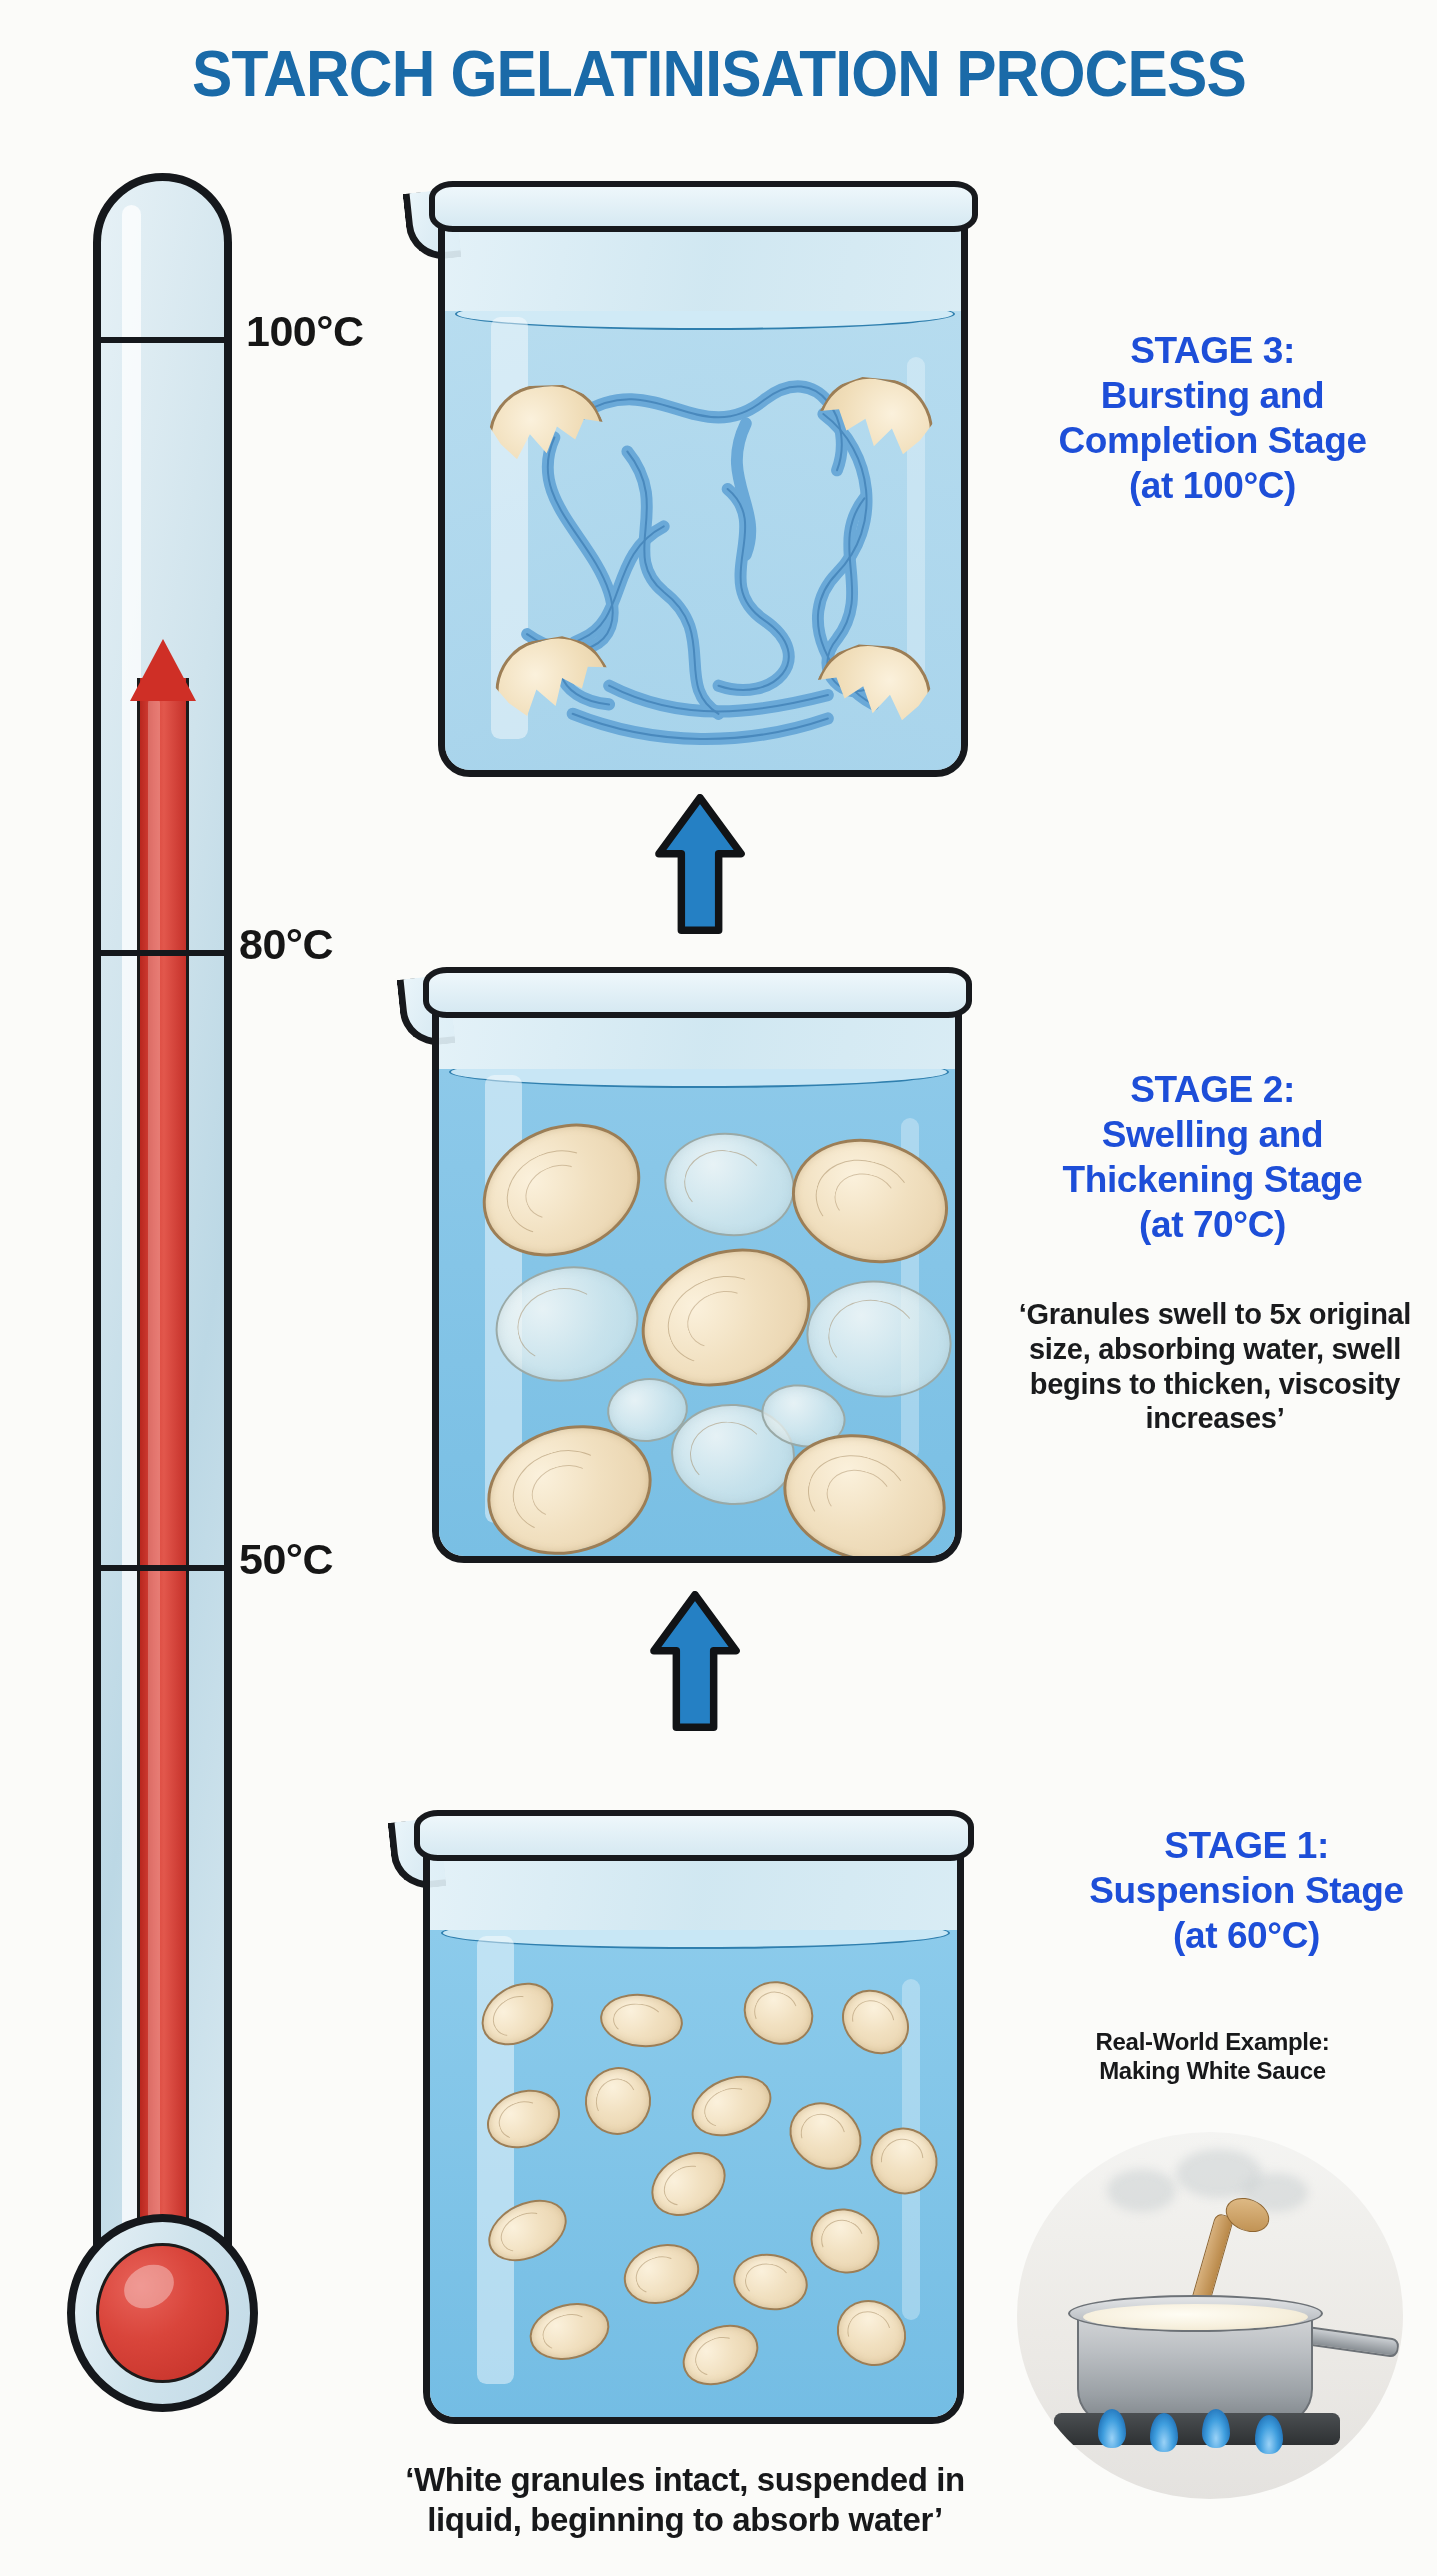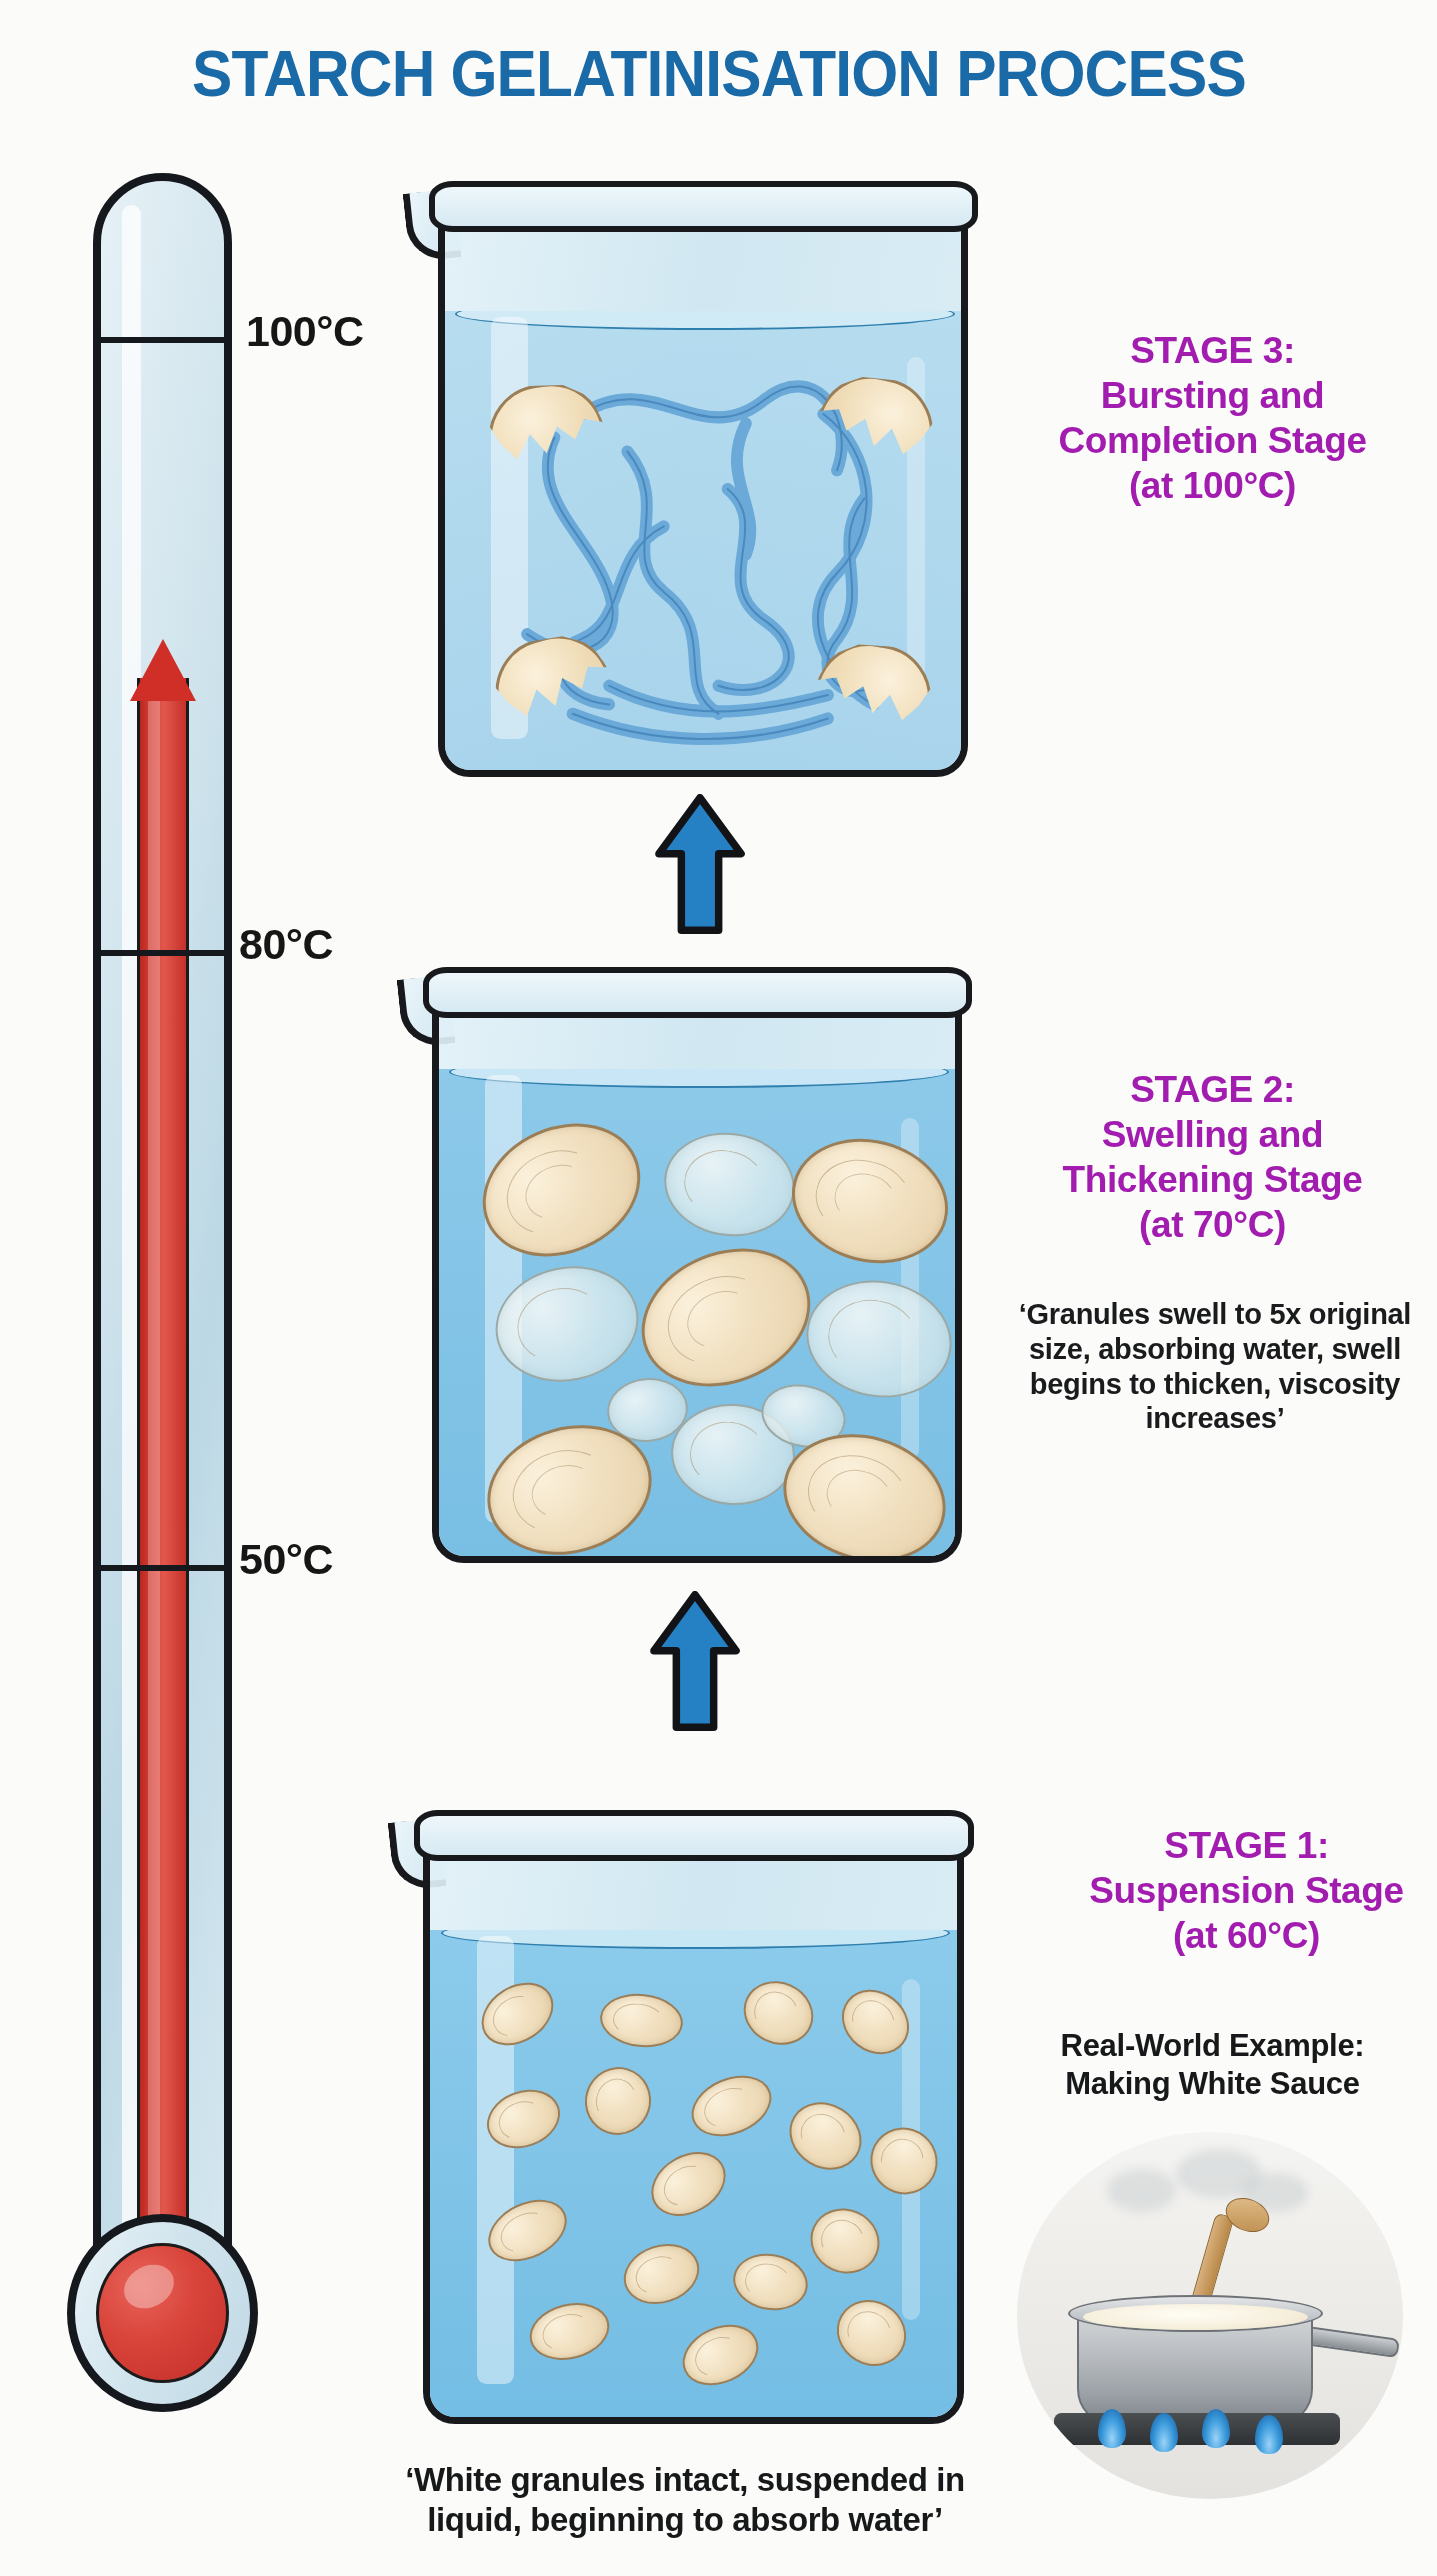--- a/index.html
+++ b/index.html
@@ -158,30 +158,30 @@
   #strands{position:absolute;left:0;top:0;width:100%;height:100%;}
 
   
   .arrow{position:absolute;width:90px;height:140px;}
   .arrow svg{width:100%;height:100%;display:block;}
 
   
   .stage-head{
     position:absolute;text-align:center;
     font-size:37px;font-weight:bold;line-height:1.22;
-    color:#a21caf;letter-spacing:-0.4px;
+    color:#1d4ed8;letter-spacing:-0.4px;
   }
   .stage-desc{
     position:absolute;text-align:center;
     font-size:29px;font-weight:bold;line-height:1.2;
     color:#1a1b1d;letter-spacing:-0.3px;
   }
   .example-head{
     position:absolute;text-align:center;
-    font-size:31px;font-weight:bold;line-height:1.22;
+    font-size:24px;font-weight:bold;line-height:1.22;
     color:#17181a;letter-spacing:-0.3px;
   }
   .bottom-caption{
     position:absolute;text-align:center;
     font-size:33px;font-weight:bold;line-height:1.22;
     color:#17181a;letter-spacing:-0.4px;
   }
 
   
   #pan-photo{

